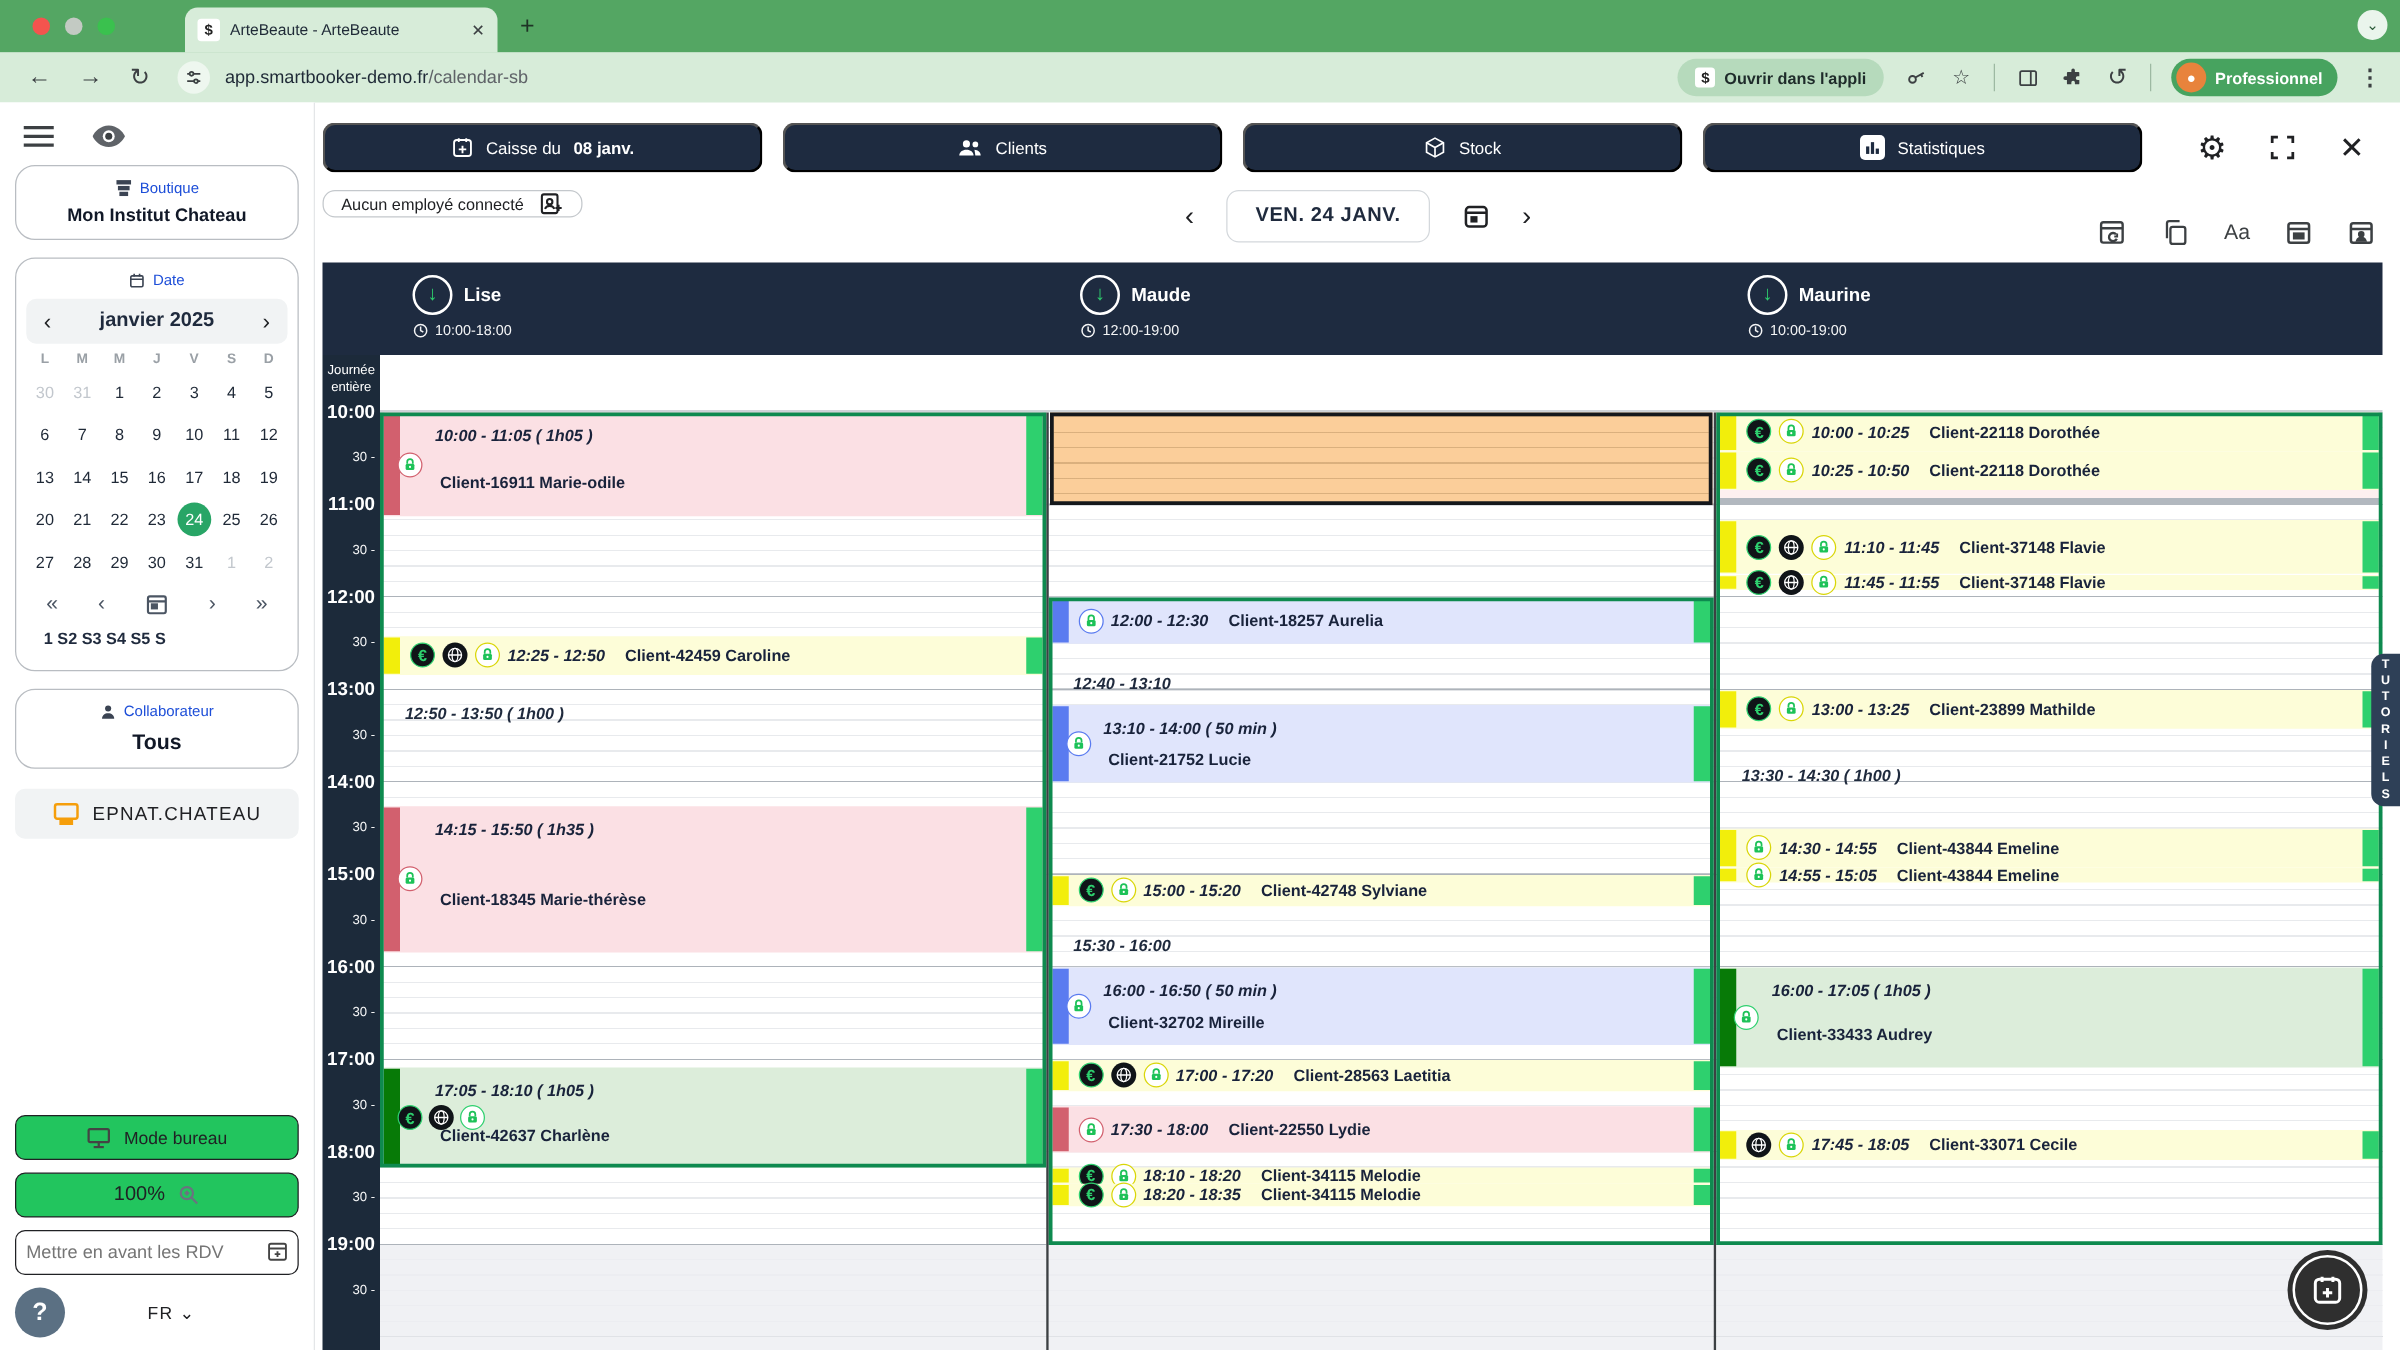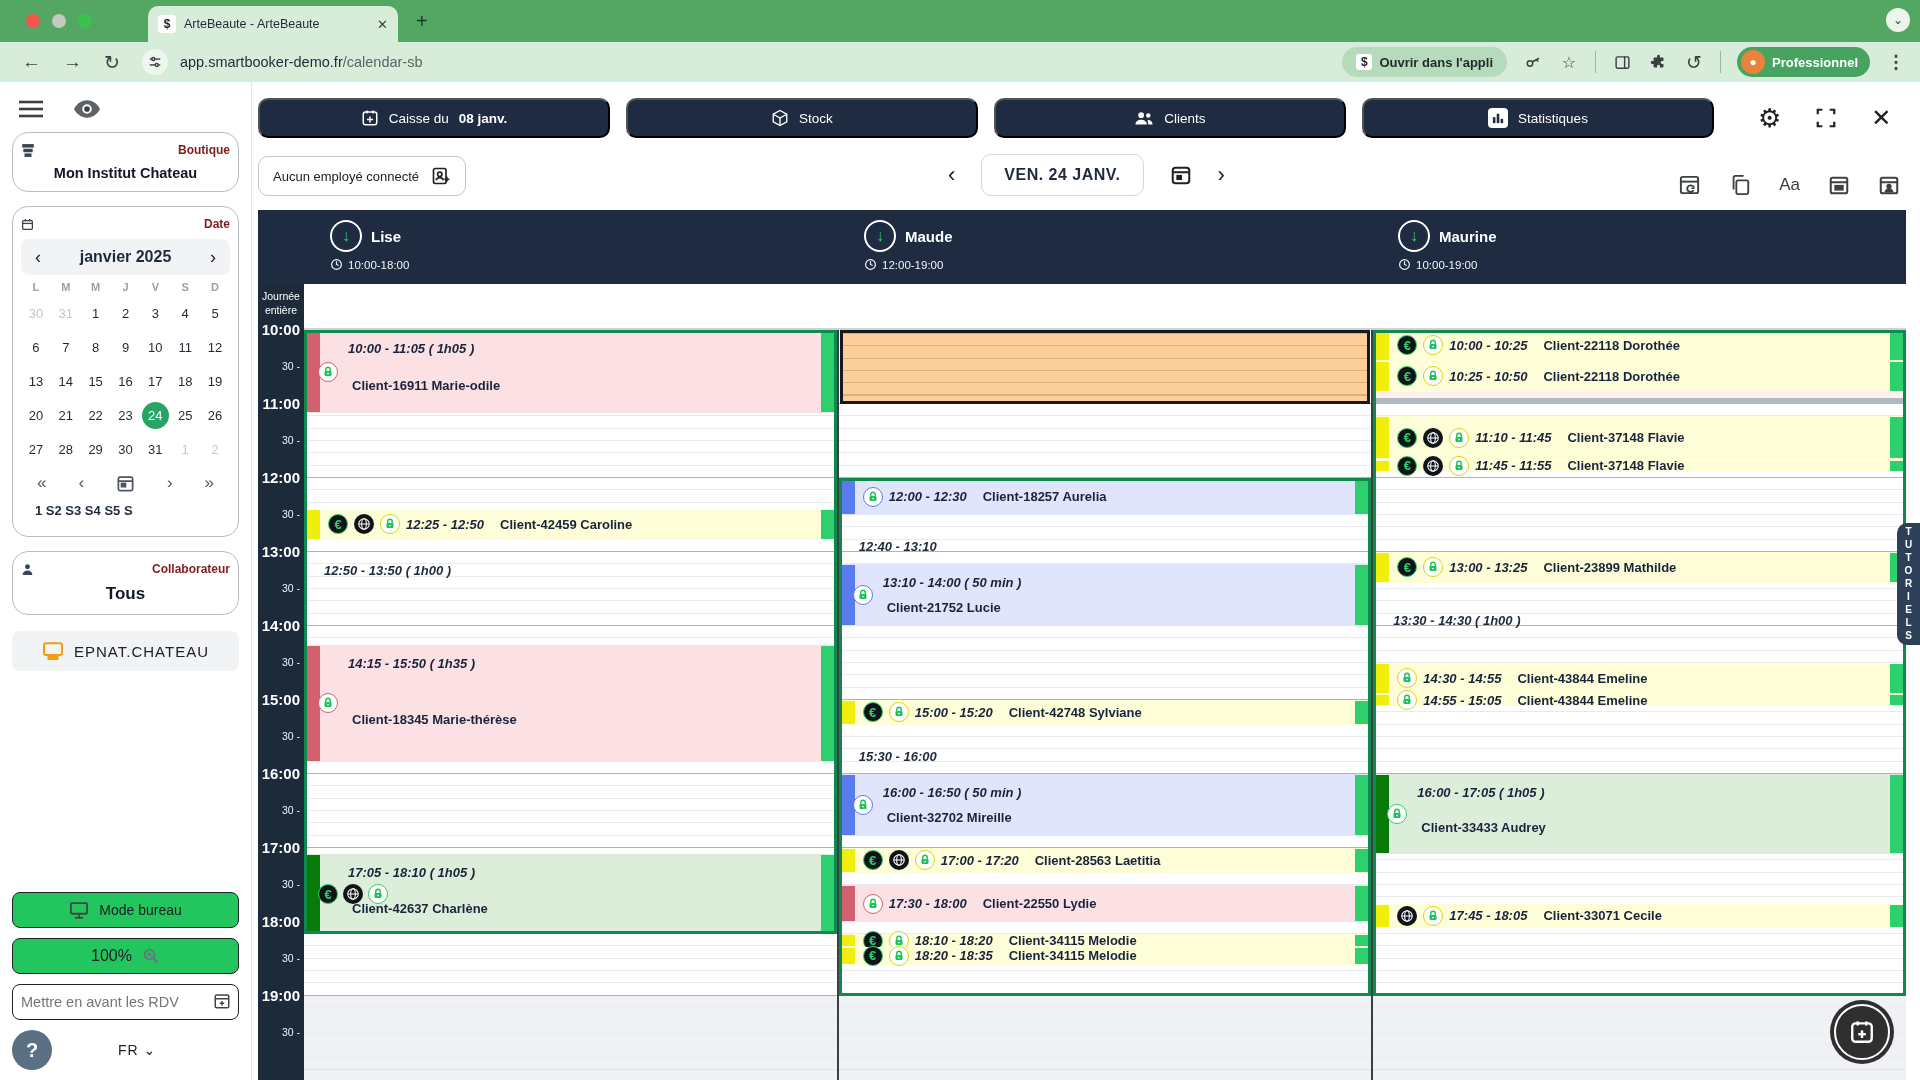--- a/index.html
+++ b/index.html
@@ -38,34 +38,34 @@
   .pav { width:24px; height:24px; border-radius:50%; background:#e8833c; display:flex; align-items:center;
     justify-content:center; color:#fff; font-size:12px; }
 
   
   .topnav { position:absolute; left:258px; top:98px; right:20px; height:40px; display:flex; gap:16px; }
   .navy-btn { flex:1; max-width:352px; background:#1e2b40; color:#fff; border-radius:10px;
     display:flex; align-items:center; justify-content:center; gap:10px; font-size:13.5px; }
   .navy-btn b { font-weight:bold; }
   .top-icons { display:flex; align-items:center; gap:34px; margin-left:28px; color:#202124; }
   .gear { font-size:26px; }
-  .toolbar2 { position:absolute; left:258px; top:152px; right:20px; height:44px; display:flex; align-items:flex-end; }
+  .toolbar2 { position:absolute; left:258px; top:152px; right:20px; height:44px; display:flex; align-items:flex-start;flex-direction:column; }
   .pill-outline { border:1px solid #c4c8cc; border-radius:10px; height:40px; display:flex;
     align-items:center; gap:12px; padding:0 14px; font-size:13px; color:#202124; background:#fff; }
   .datenav { position:absolute; left:690px; display:flex; align-items:center; gap:26px; }
   .chev { font-size:22px; color:#202124; }
   .datepill { border:1px solid #d4d8dc; border-radius:10px; height:42px; padding:0 22px;
     display:flex; align-items:center; font-size:16px; font-weight:bold; letter-spacing:.5px; background:#fff; }
   .tb2-icons { margin-left:auto; display:flex; align-items:center; gap:28px; color:#3c4043; }
 
   
   .sidebar { position:absolute; left:0; top:82px; width:252px; bottom:0; background:#fff; border-right:1px solid #e4e6e8; }
   .sb-top { display:flex; align-items:center; gap:30px; padding:18px 0 0 18px; }
   .card { margin:14px 12px 0 12px; border:1px solid #b9bdc2; border-radius:16px; padding:10px 8px; text-align:center; }
-  .card-label { font-size:12px; font-weight:bold; color:#7f1d1d; display:flex; align-items:center; justify-content:space-between; gap:6px; }
+  .card-label { font-size:12px; font-weight:normal; color:#1d4ed8; display:flex; align-items:center; justify-content:center; gap:6px; }
   .card-value { font-size:14.5px; font-weight:bold; margin-top:8px; color:#111827; }
   .month-nav { background:#f1f3f4; border-radius:8px; margin-top:8px; height:36px; display:flex;
     align-items:center; justify-content:space-between; padding:0 14px; }
   .month-nav .m { font-size:16px; font-weight:bold; }
   .mini-head, .mini-week { display:grid; grid-template-columns:repeat(7,1fr); margin-top:6px; }
   .mini-head span { font-size:11px; color:#9aa0a6; font-weight:bold; }
   .mini-week span { font-size:13px; height:28px; display:flex; align-items:center; justify-content:center; color:#1f2937; }
   .mini-week .muted { color:#c2c7cd; }
   .mini-week .sel { background:#28a566; color:#fff; border-radius:50%; width:27px; height:27px; margin:auto; }
   .cal-arrows { display:flex; align-items:center; justify-content:space-between; padding:10px 16px 0 16px; color:#4b5563; font-size:17px; }
@@ -402,37 +402,37 @@
           <line x1="16" y1="2" x2="16" y2="6"></line>
           <line x1="12" y1="10" x2="12" y2="18"></line>
           <line x1="8" y1="14" x2="16" y2="14"></line>
         </svg>
     </span>
     <span>Caisse du</span>
     <b>08 janv.</b>
   </button>
   <button class="navy-btn">
     <span>
-      <svg width="18" height="18" viewBox="0 0 24 24" fill="none" stroke="#fff" stroke-width="1.8">
-          <path d="M12 2l9 5v10l-9 5-9-5V7z"></path>
-          <path d="M3 7l9 5 9-5M12 12v10"></path>
-        </svg>
-    </span>
-    <span>Stock</span>
-  </button>
-  <button class="navy-btn">
-    <span>
       <svg width="20" height="16" viewBox="0 0 28 20" fill="#fff">
           <circle cx="10" cy="6" r="4"></circle>
           <path d="M2 19c0-4 3.5-6.5 8-6.5s8 2.5 8 6.5z"></path>
           <circle cx="20" cy="6.5" r="3.2"></circle>
           <path d="M19 12.4c3.8.3 7 2.6 7 6.6h-6"></path>
         </svg>
     </span>
     <span>Clients</span>
+  </button>
+  <button class="navy-btn">
+    <span>
+      <svg width="18" height="18" viewBox="0 0 24 24" fill="none" stroke="#fff" stroke-width="1.8">
+          <path d="M12 2l9 5v10l-9 5-9-5V7z"></path>
+          <path d="M3 7l9 5 9-5M12 12v10"></path>
+        </svg>
+    </span>
+    <span>Stock</span>
   </button>
   <button class="navy-btn">
     <span style="width:20px;height:20px;background:#fff;border-radius:4px;display:flex;align-items:center;justify-content:center">
       <svg width="12" height="12" viewBox="0 0 14 14">
           <rect x="1" y="6" width="3" height="7" fill="#1e2b40"></rect>
           <rect x="5.5" y="2" width="3" height="11" fill="#1e2b40"></rect>
           <rect x="10" y="8" width="3" height="5" fill="#1e2b40"></rect>
         </svg>
     </span>
     <span>Statistiques</span>

